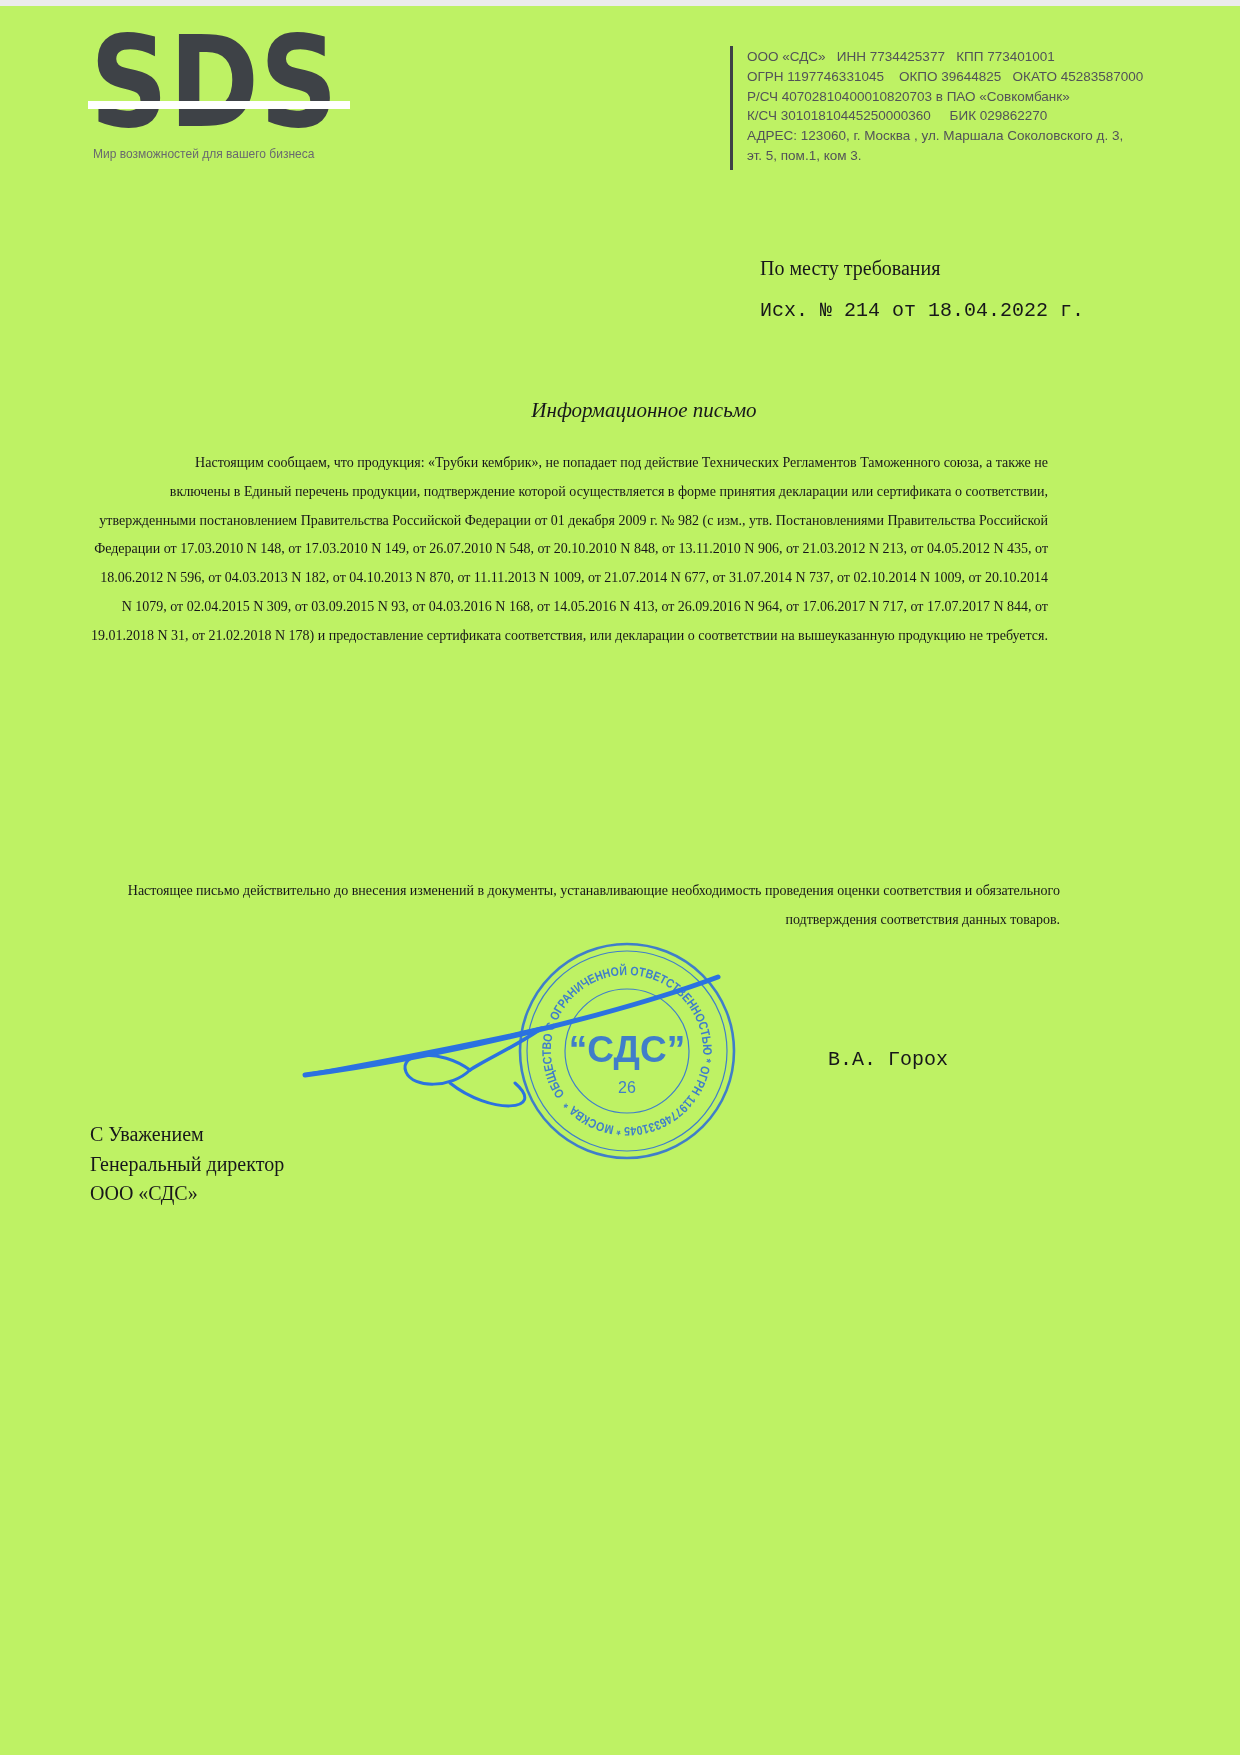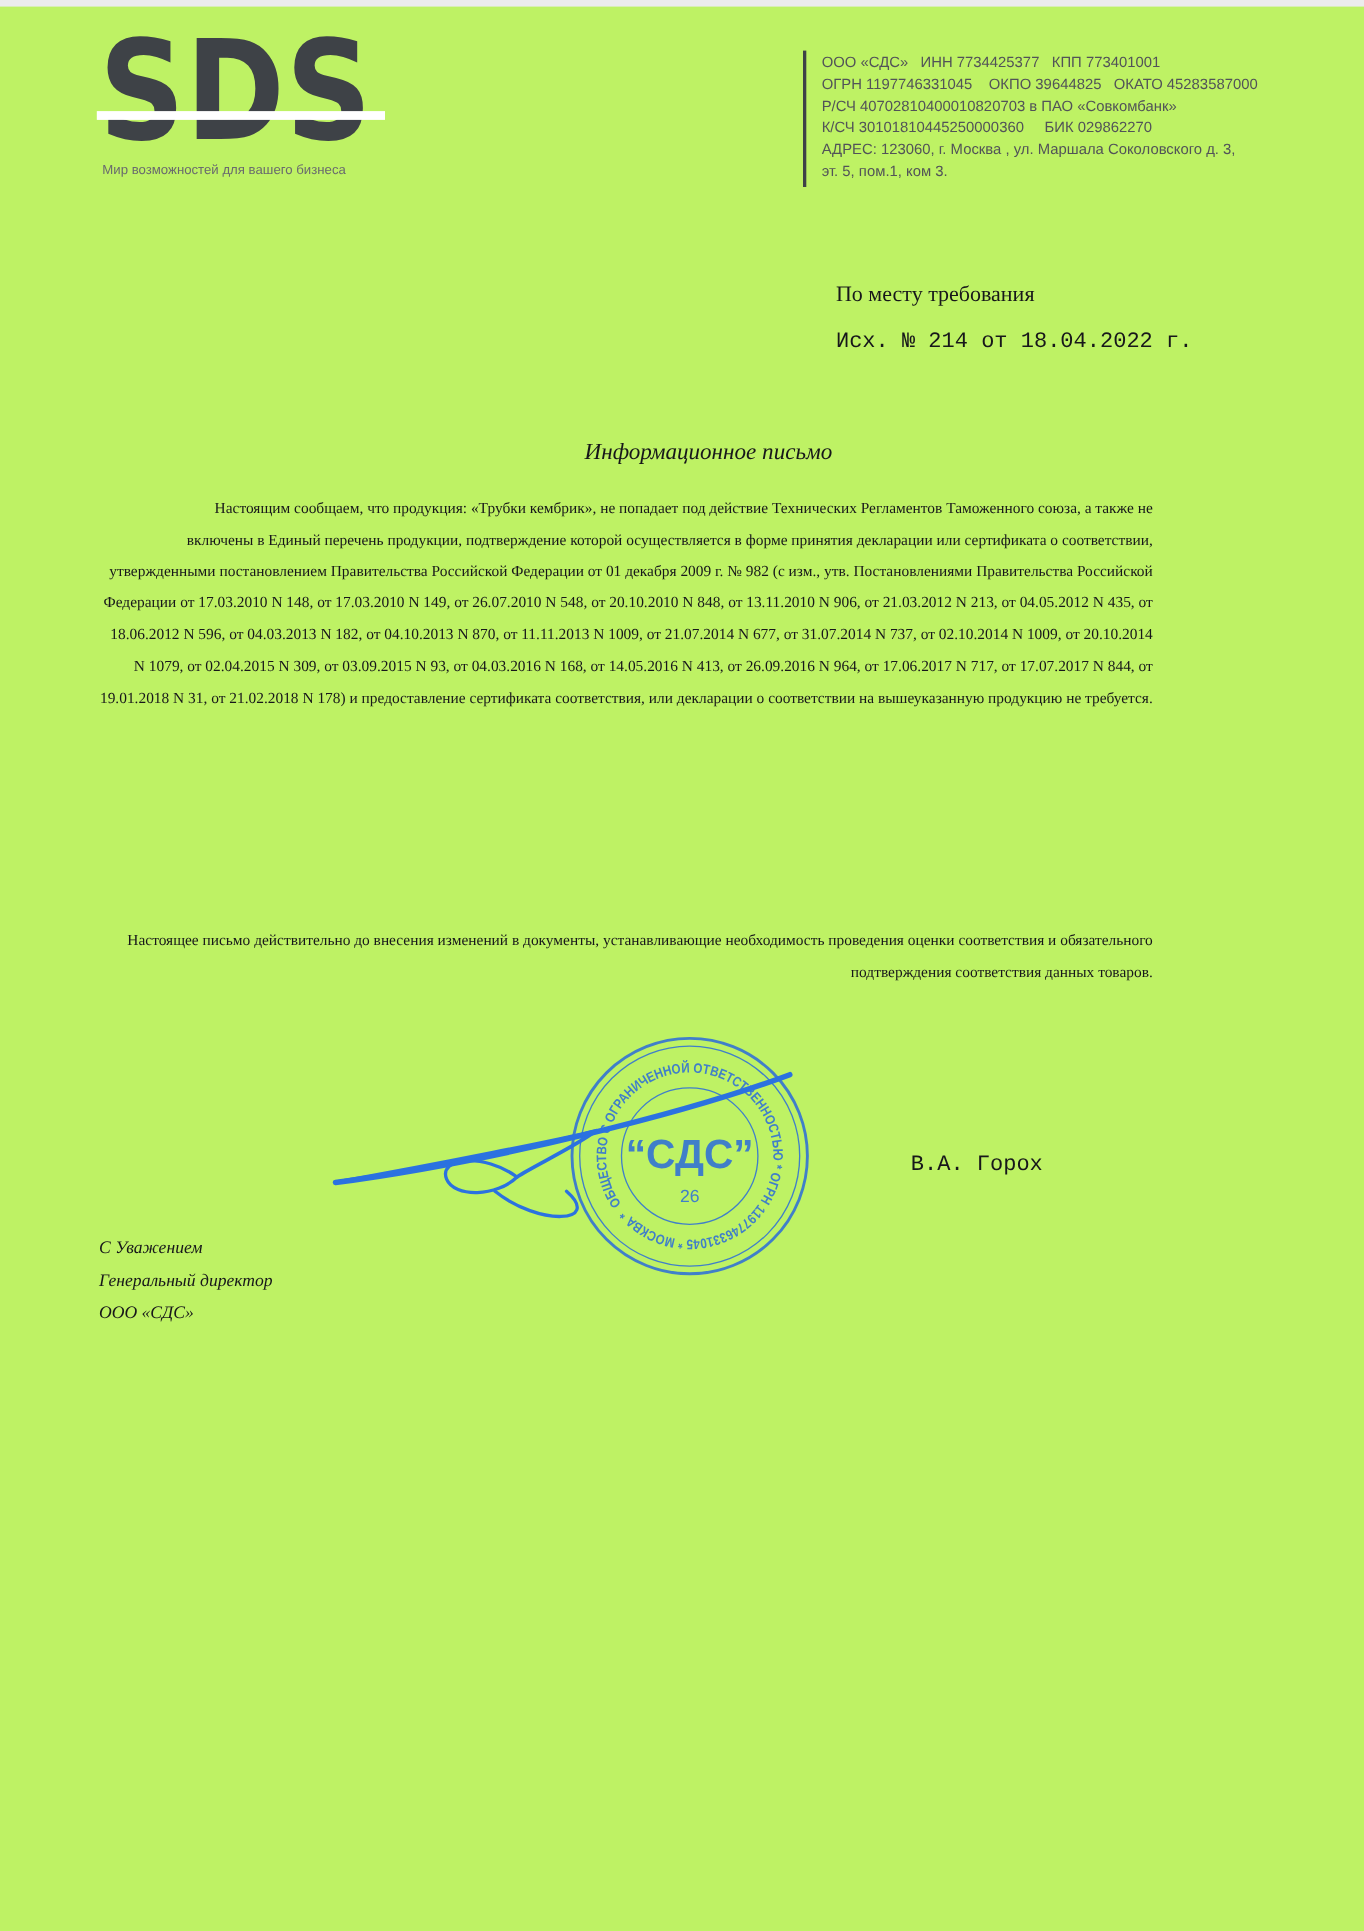--- a/index.html
+++ b/index.html
@@ -72,27 +72,26 @@
     font-style: italic;
   }
   .para {
     position: absolute; left: 90px;
     width: 958px;
     font-size: 14px;
     line-height: 28.8px;
     text-align: right;
   }
   .para-1 { top: 449px; text-indent: 64px; }
-  .para-2 { top: 842px; }
+  .para-2 { top: 877px; margin-left: 12px; }
   
   .sig-block {
     position: absolute; left: 90px; top: 1120px;
-    font-size: 16px;
+    font-size: 20px;
     line-height: 29.5px;
-    font-style: italic;
   }
   .sig-art {
     position: absolute; left: 280px; top: 928px;
     width: 490px; height: 252px;
   }
   .sig-name {
     position: absolute; left: 828px; top: 1048px;
     font-size: 20px;
     font-family: Liberation Mono, monospace;
   }

